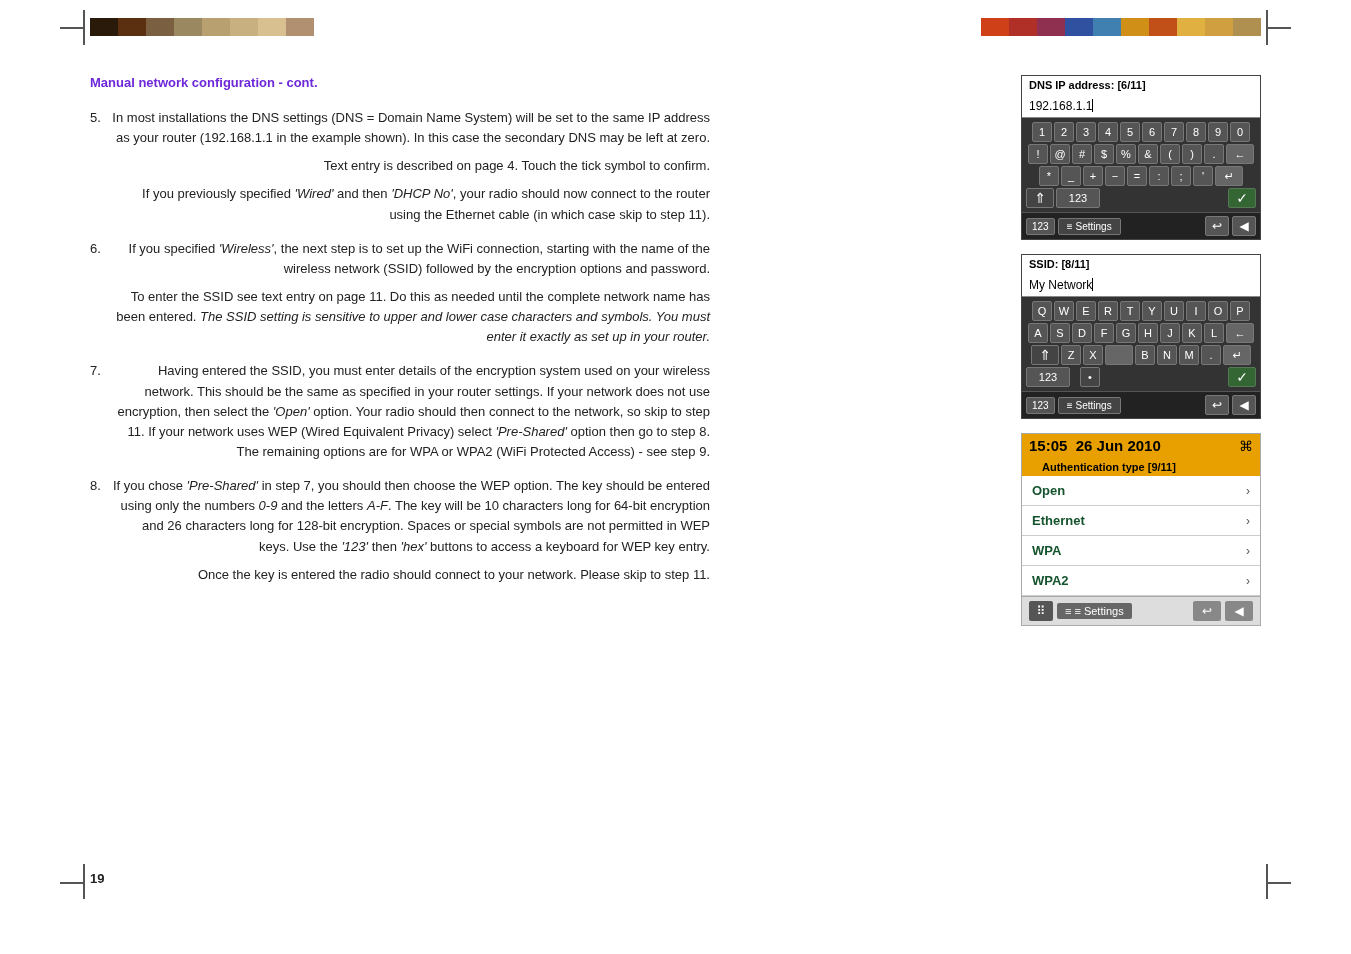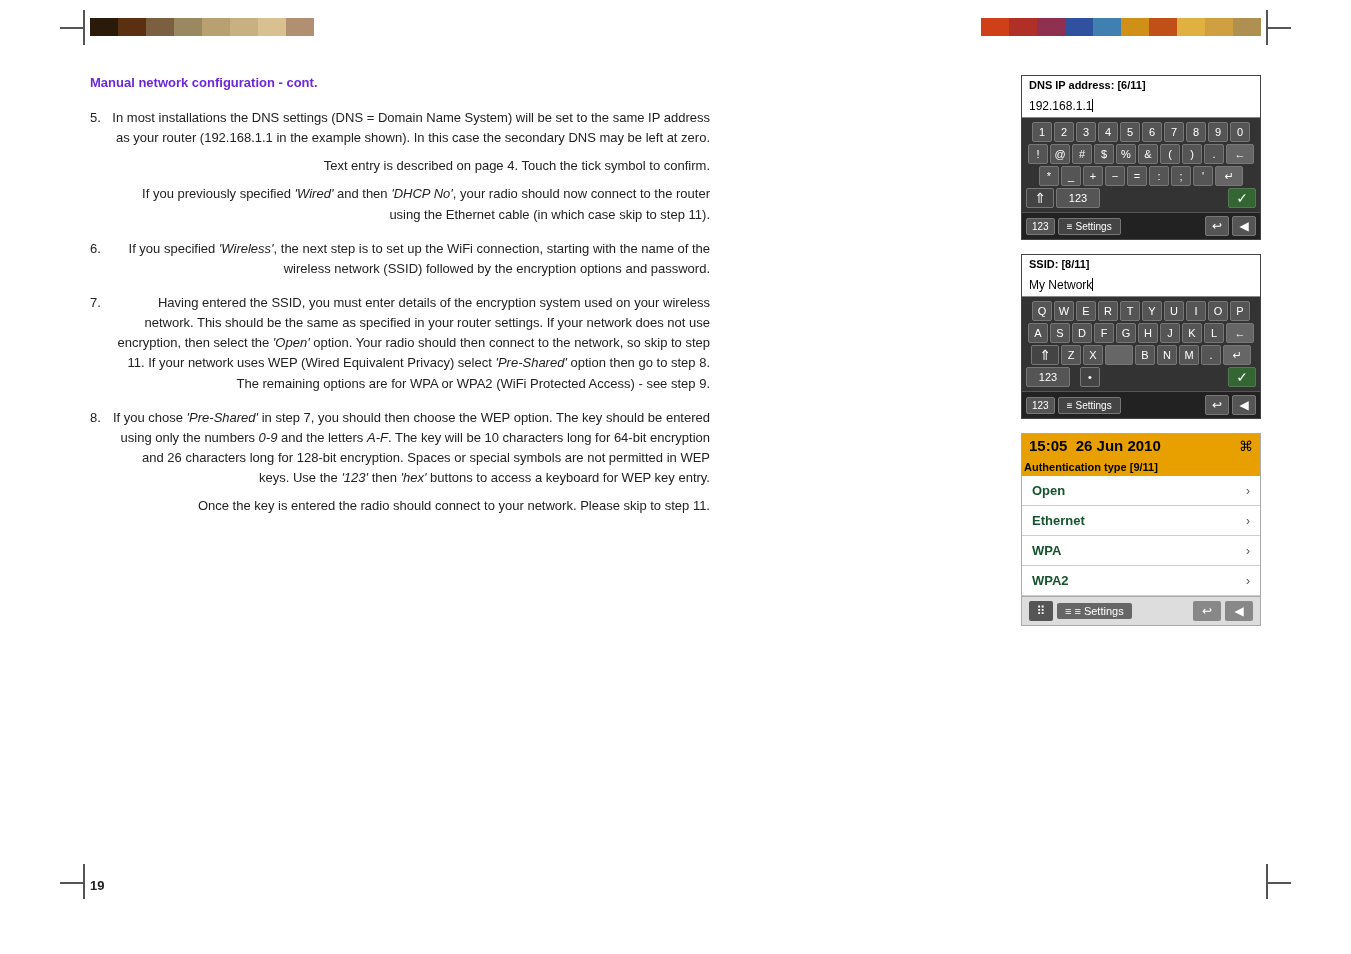--- a/index.html
+++ b/index.html
@@ -142,21 +142,21 @@
       margin-bottom: 8px;
       line-height: 1.55;
     }
     .step-body p:last-child { margin-bottom: 0; }
 
     em { font-style: italic; }
 
     
     .page-number {
       position: absolute;
-      bottom: 61px;
+      bottom: 68px;
       left: 90px;
       font-size: 13px;
       font-weight: bold;
     }
 
     
     .right-panel {
       position: absolute;
       top: 75px;
       right: 90px;
@@ -333,21 +333,21 @@
       font-weight: bold;
     }
 
     .auth-wifi {
       color: #000;
       font-size: 14px;
     }
 
     .auth-title-bar {
       background: #e8a000;
-      padding: 2px 2px;
+      padding: 2px 20px;
     }
 
     .auth-title-text {
       color: #000;
       font-size: 11px;
       font-weight: bold;
     }
 
     .auth-option {
       display: flex;
@@ -483,20 +483,21 @@
       <p>In most installations the DNS settings (DNS = Domain Name System) will be set to the same IP address as your router (192.168.1.1 in the example shown). In this case the secondary DNS may be left at zero.</p>
       <p>Text entry is described on page 4. Touch the tick symbol to confirm.</p>
       <p>If you previously specified <em>'Wired'</em> and then <em>'DHCP No'</em>, your radio should now connect to the router using the Ethernet cable (in which case skip to step 11).</p>
     </div>
   </div>
 
   <div class="step">
     <div class="step-num">6.</div>
     <div class="step-body">
       <p>If you specified <em>'Wireless'</em>, the next step is to set up the WiFi connection, starting with the name of the wireless network (SSID) followed by the encryption options and password.</p>
+      <p>To enter the SSID see text entry on page 11. Do this as needed until the complete network name has been entered. <em>The SSID setting is sensitive to upper and lower case characters and symbols. You must enter it exactly as set up in your router.</em></p>
     </div>
   </div>
 
   <div class="step">
     <div class="step-num">7.</div>
     <div class="step-body">
       <p>Having entered the SSID, you must enter details of the encryption system used on your wireless network. This should be the same as specified in your router settings. If your network does not use encryption, then select the <em>'Open'</em> option. Your radio should then connect to the network, so skip to step 11. If your network uses WEP (Wired Equivalent Privacy) select  <em>'Pre-Shared'</em> option then go to step 8. The remaining options are for WPA or WPA2 (WiFi Protected Access) - see step 9.</p>
     </div>
   </div>
 

